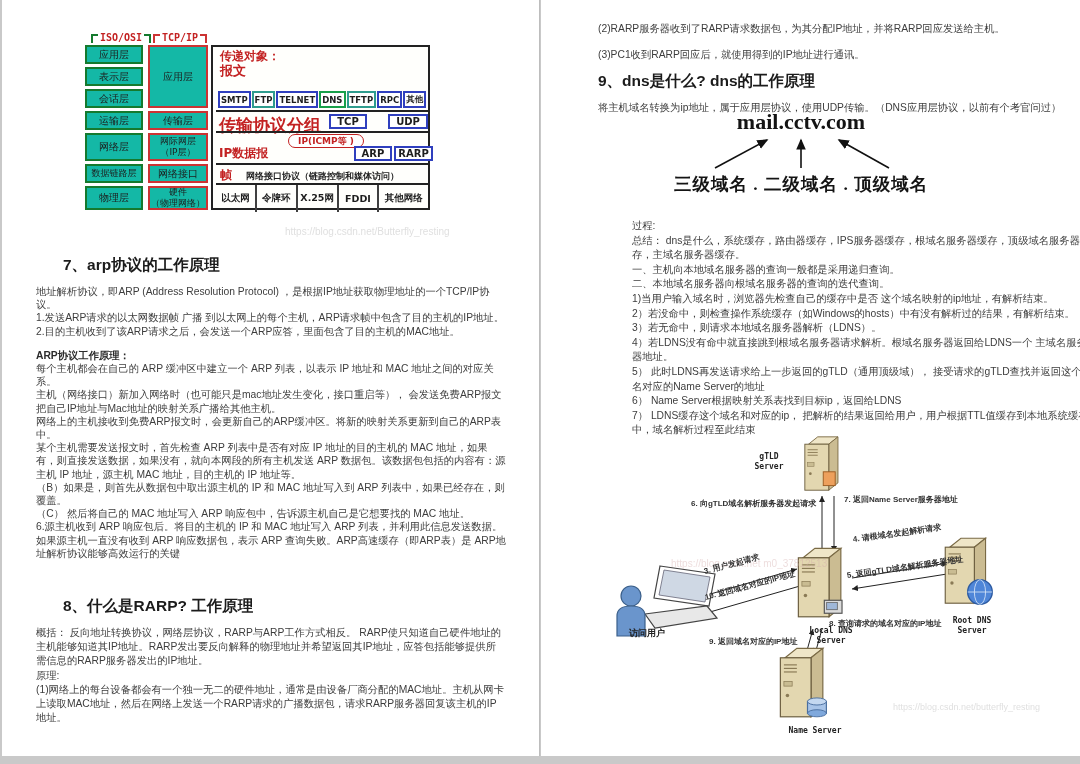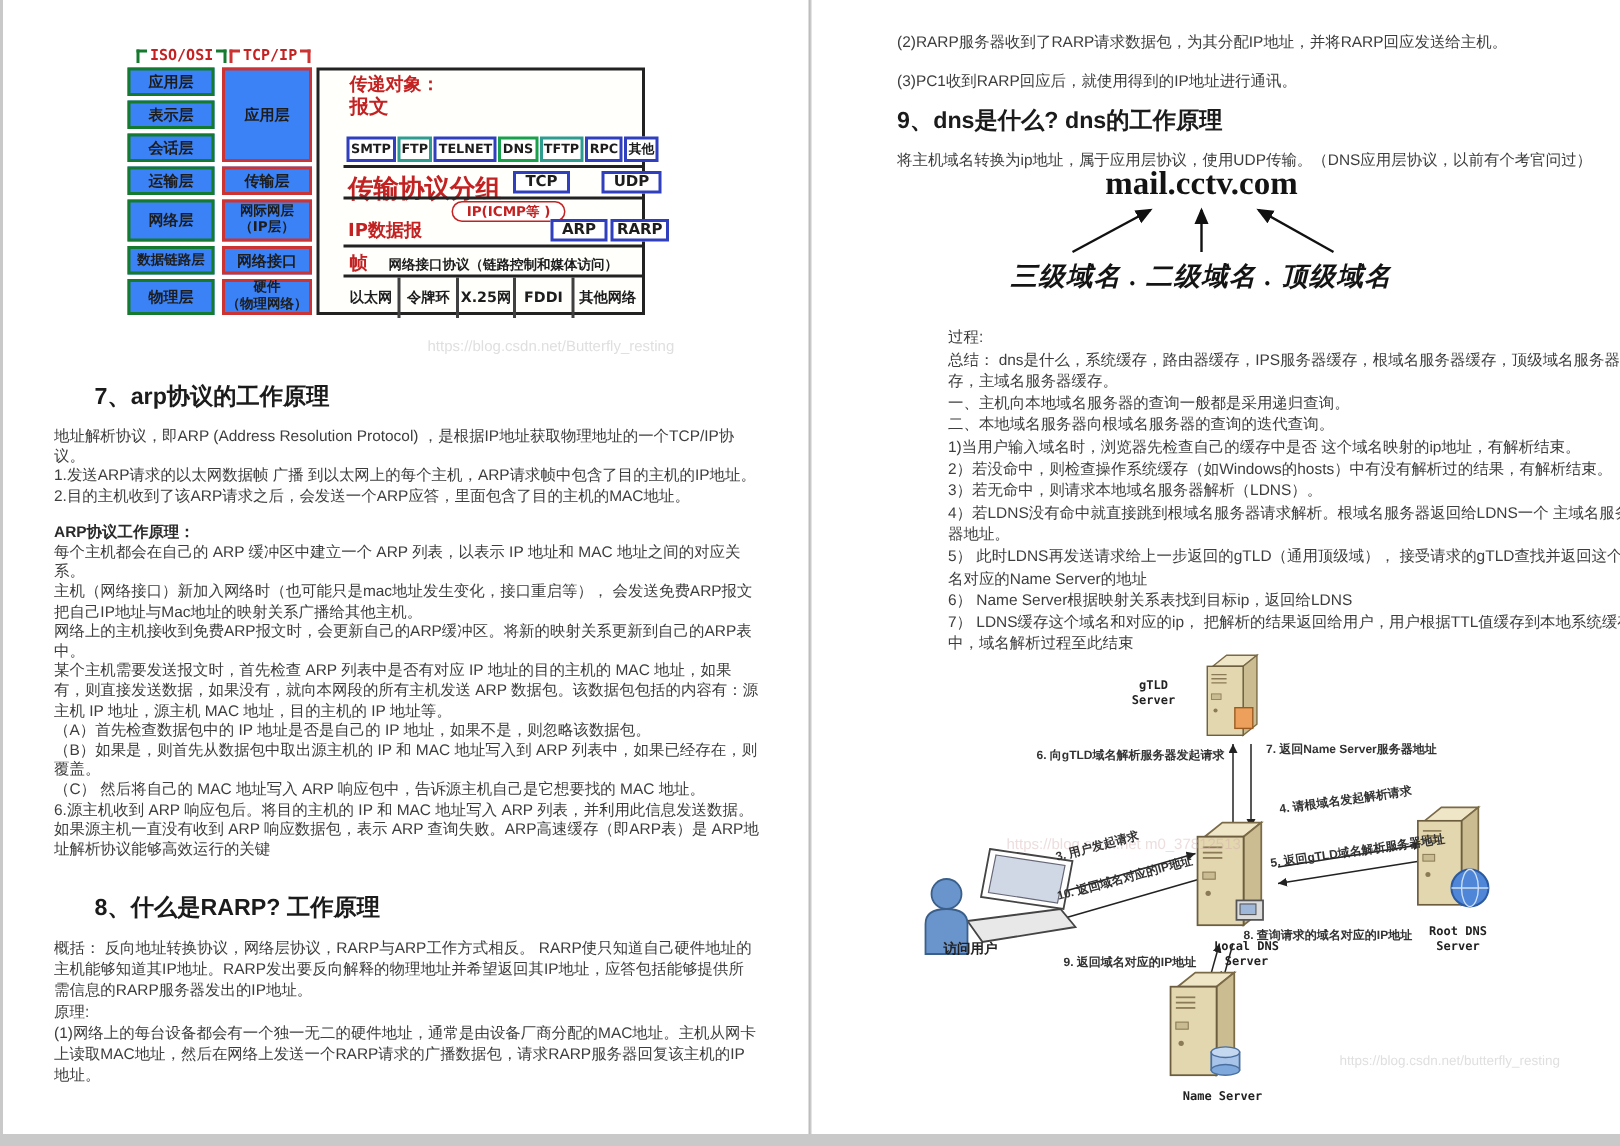--- a/index.html
+++ b/index.html
@@ -13,25 +13,25 @@
   .fig{position:absolute;left:85px;top:33px;width:347px;height:182px;font-family:"DejaVu Sans",sans-serif;}
   .fig-title{position:absolute;top:-1px;font:bold 10px "DejaVu Sans Mono",monospace;color:#c32222;}
   .fig-title.osi{left:6px;}
   .fig-title.tcp{left:68px;}
   .fig-title .tick{display:inline-block;width:5px;height:7px;vertical-align:-2px;}
   .fig-title.osi .tick-l{border-left:2px solid #157a2e;border-top:2px solid #157a2e;margin-right:2px;}
   .fig-title.osi .tick-r{border-right:2px solid #157a2e;border-top:2px solid #157a2e;margin-left:2px;}
   .fig-title.tcp .tick-l{border-left:2px solid #c33;border-top:2px solid #c33;margin-right:2px;}
   .fig-title.tcp .tick-r{border-right:2px solid #c33;border-top:2px solid #c33;margin-left:2px;}
   .lbox{position:absolute;box-sizing:border-box;display:flex;align-items:center;justify-content:center;
-        text-align:center;font-weight:bold;color:#1d1d1d;background:#3b82f6;white-space:pre-line;}
+        text-align:center;font-weight:normal;color:#1d1d1d;background:#14b8a6;white-space:pre-line;}
   .osi-b{left:0;width:58px;border:2px solid #157a2e;font-size:10px;}
   .tcp-b{left:63px;width:60px;border:2px solid #c33;font-size:10px;}
   .rbox{position:absolute;left:126px;top:12px;width:219px;height:165px;box-sizing:border-box;border:2px solid #222;background:#fffffc;}
-  .rsec{position:absolute;left:16px;right:0;box-sizing:border-box;}
+  .rsec{position:absolute;left:3px;right:0;box-sizing:border-box;}
   .red{color:#c32222;}
   .rt1{position:absolute;left:4px;top:1px;font-weight:bold;font-size:12px;}
   .rt2{position:absolute;left:4px;top:15px;font-weight:bold;font-size:13px;}
   .proto-row{position:absolute;left:2px;right:2px;bottom:2px;height:17px;display:flex;gap:1px;text-align:center;}
   .proto{flex:1 1 auto;box-sizing:border-box;border:2px solid #2f3fbe;display:flex;align-items:center;justify-content:center;
          font-size:8.5px;font-weight:bold;color:#1d1d1d;background:#fff;white-space:nowrap;padding:0 1px;}
   .bluebox{position:absolute;box-sizing:border-box;border:2px solid #2f3fbe;background:#fff;display:flex;align-items:center;justify-content:center;font-size:10px;font-weight:bold;color:#1d1d1d;}
   .ipbox{position:absolute;left:72px;top:1px;width:76px;height:14px;box-sizing:border-box;border:1.5px solid #c32222;border-radius:7px;
          display:flex;align-items:center;justify-content:center;font-size:9px;font-weight:bold;color:#c32222;background:#fff;}
   .sep{border-top:2px solid #222;}
@@ -45,21 +45,21 @@
   .sec p{margin:0;}
   .h2{font-size:15.5px;font-weight:bold;color:#1b1b1b;line-height:18px;margin:0 0 11px 0;}
   .h2.indent{margin-left:27px;}
   .subhead{font-weight:bold;color:#2b2b2b;margin-top:11px !important;}
 
   
   .rp-top p{margin:0 0 13px 0;}
   .domain-fig{position:absolute;left:40px;top:110px;width:440px;text-align:center;color:#141414;}
   .domain-name{font-family:"Liberation Serif","DejaVu Serif",serif;font-weight:bold;font-size:22px;line-height:24px;}
   .domain-arrows{display:block;margin:2px auto 0 auto;}
-  .domain-labels{font-family:"Liberation Serif","DejaVu Serif",serif;font-weight:bold;font-size:17.5px;letter-spacing:1px;margin-top:2px;font-style:italic;}
+  .domain-labels{font-family:"Liberation Serif","DejaVu Serif",serif;font-weight:bold;font-size:17.5px;letter-spacing:1px;margin-top:2px;}
   .proc{line-height:14.6px;}
 
   
   .diagram{position:absolute;left:60px;top:432px;width:470px;height:316px;}
   .dlabel{position:absolute;font-size:8px;font-weight:bold;color:#333;white-space:nowrap;transform-origin:left center;}
   .nlabel{position:absolute;font:bold 8px "DejaVu Sans Mono",monospace;color:#222;text-align:center;line-height:10px;white-space:pre-line;}
   .wm-mid{position:absolute;left:70px;top:126px;color:rgba(210,170,170,0.4);font-size:10px;white-space:nowrap;}
 </style>
 </head>
 <body>
@@ -134,21 +134,20 @@
     <div class="sec" style="left:36px;top:256px;width:470px;">
       <h2 class="h2 indent">7、arp协议的工作原理</h2>
       <p>地址解析协议，即ARP (Address Resolution Protocol) ，是根据IP地址获取物理地址的一个TCP/IP协议。</p>
       <p>1.发送ARP请求的以太网数据帧 广播 到以太网上的每个主机，ARP请求帧中包含了目的主机的IP地址。</p>
       <p>2.目的主机收到了该ARP请求之后，会发送一个ARP应答，里面包含了目的主机的MAC地址。</p>
       <p class="subhead">ARP协议工作原理：</p>
       <p>每个主机都会在自己的 ARP 缓冲区中建立一个 ARP 列表，以表示 IP 地址和 MAC 地址之间的对应关系。</p>
       <p>主机（网络接口）新加入网络时（也可能只是mac地址发生变化，接口重启等）， 会发送免费ARP报文把自己IP地址与Mac地址的映射关系广播给其他主机。</p>
       <p>网络上的主机接收到免费ARP报文时，会更新自己的ARP缓冲区。将新的映射关系更新到自己的ARP表中。</p>
       <p>某个主机需要发送报文时，首先检查 ARP 列表中是否有对应 IP 地址的目的主机的 MAC 地址，如果有，则直接发送数据，如果没有，就向本网段的所有主机发送 ARP 数据包。该数据包包括的内容有：源主机 IP 地址，源主机 MAC 地址，目的主机的 IP 地址等。</p>
-      <p>（A）首先检查数据包中的 IP 地址是否是自己的 IP 地址，如果不是，则忽略该数据包。</p>
       <p>（B）如果是，则首先从数据包中取出源主机的 IP 和 MAC 地址写入到 ARP 列表中，如果已经存在，则覆盖。</p>
       <p>（C） 然后将自己的 MAC 地址写入 ARP 响应包中，告诉源主机自己是它想要找的 MAC 地址。</p>
       <p>6.源主机收到 ARP 响应包后。将目的主机的 IP 和 MAC 地址写入 ARP 列表，并利用此信息发送数据。</p>
       <p>如果源主机一直没有收到 ARP 响应数据包，表示 ARP 查询失败。ARP高速缓存（即ARP表）是 ARP地址解析协议能够高效运行的关键</p>
     </div>
 
     <div class="sec" style="left:36px;top:597px;width:470px;line-height:14.2px;">
       <h2 class="h2 indent">8、什么是RARP? 工作原理</h2>
       <p>概括： 反向地址转换协议，网络层协议，RARP与ARP工作方式相反。 RARP使只知道自己硬件地址的主机能够知道其IP地址。RARP发出要反向解释的物理地址并希望返回其IP地址，应答包括能够提供所需信息的RARP服务器发出的IP地址。</p>
       <p>原理:</p>

